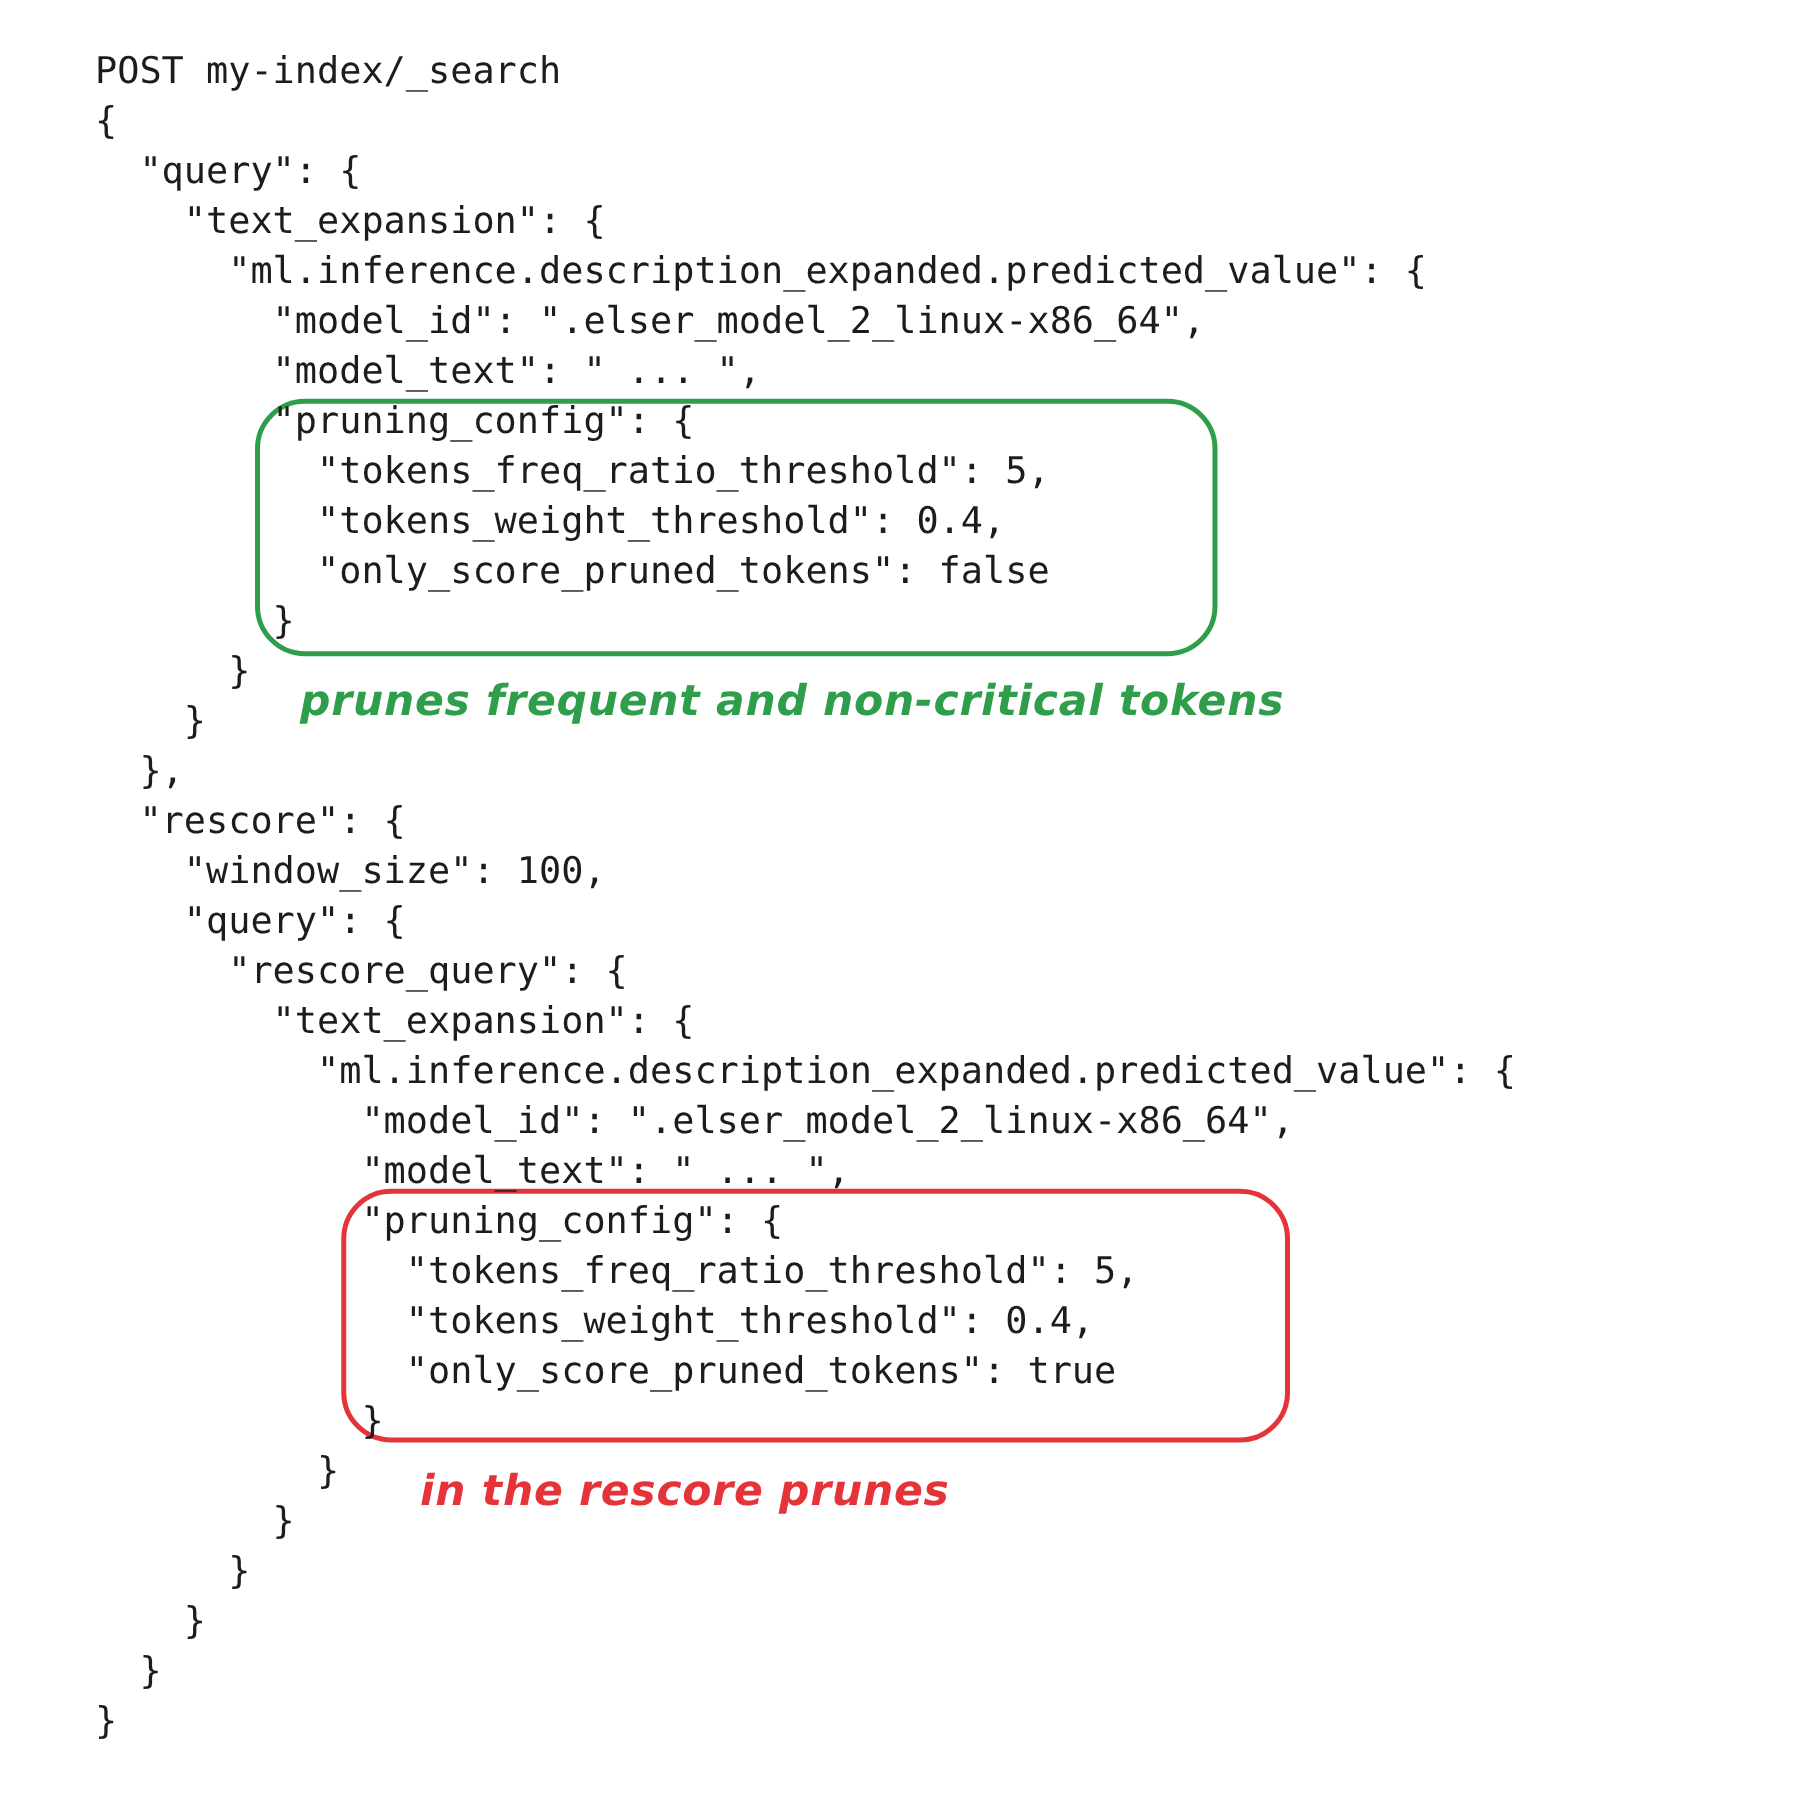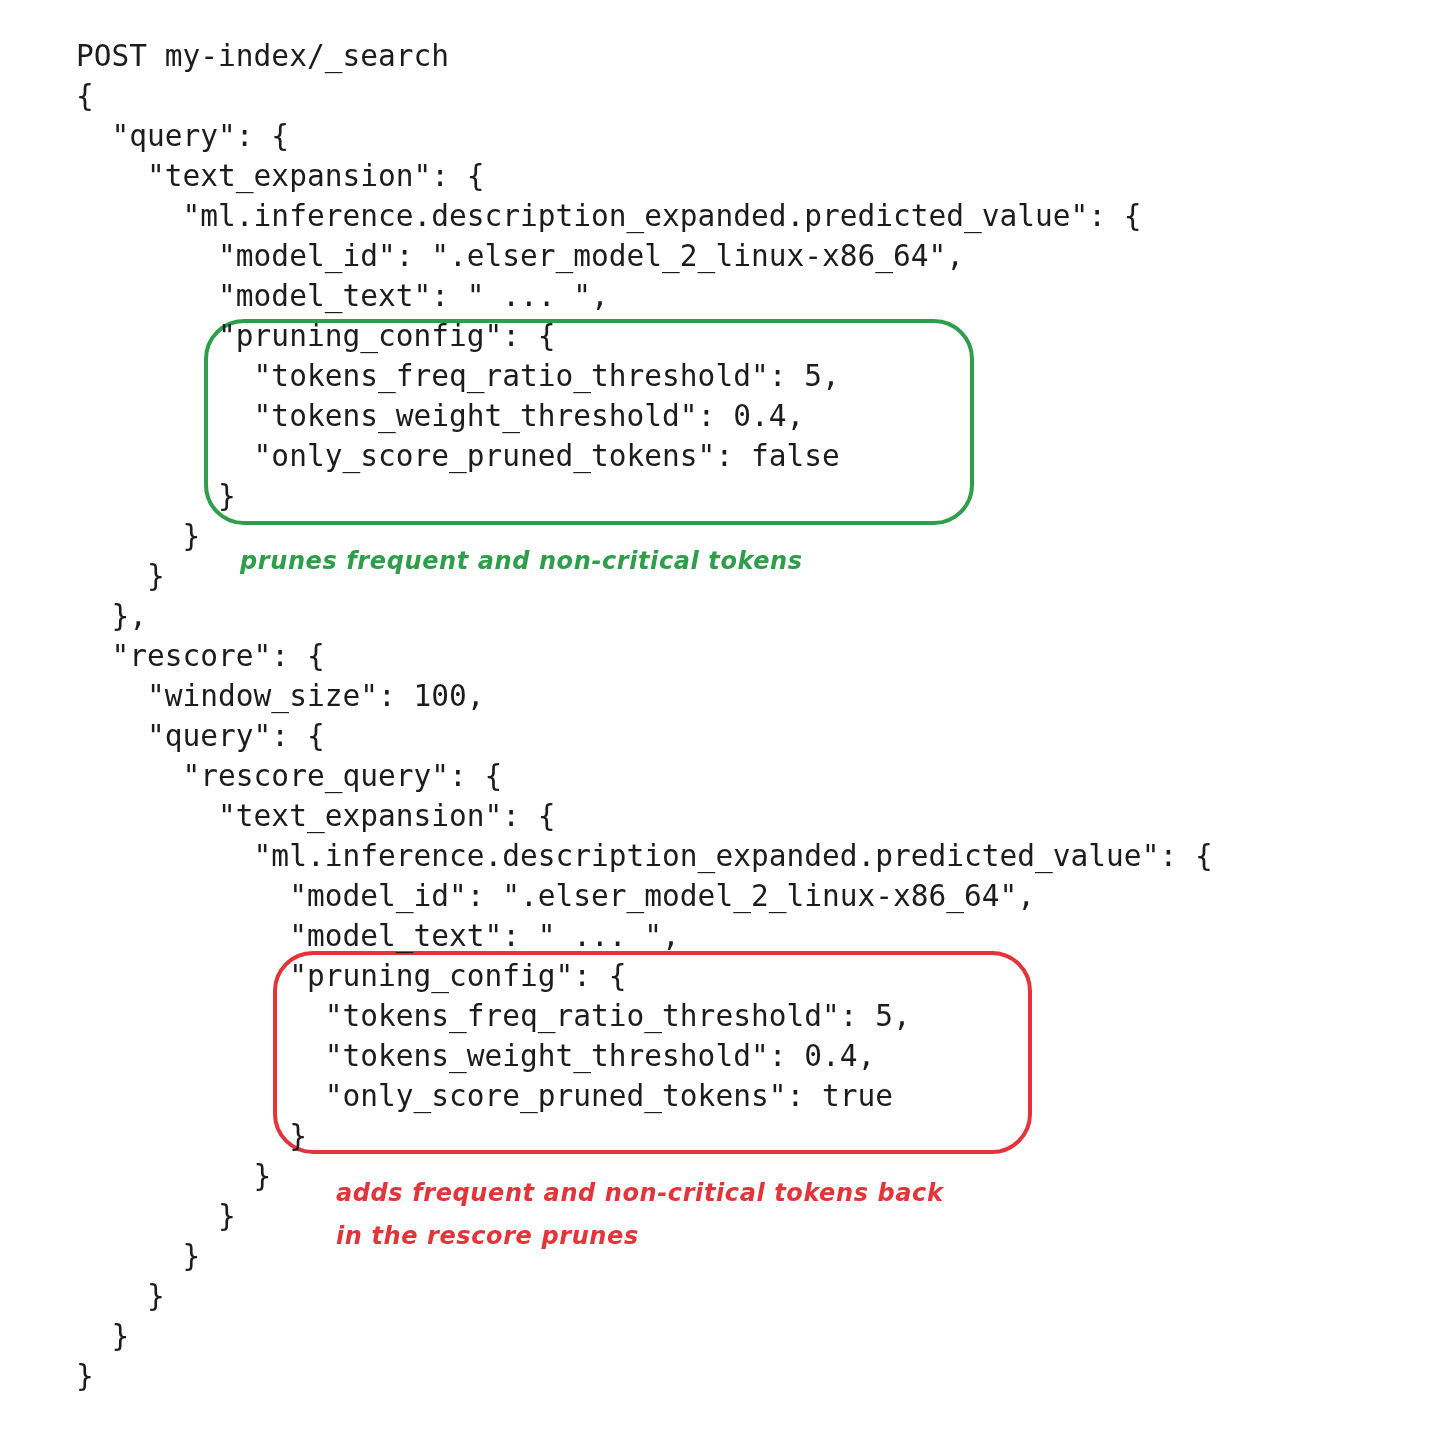--- a/index.html
+++ b/index.html
@@ -65,21 +65,21 @@
     left: 273px;
     top: 951px;
     width: 759px;
     height: 203px;
   }
 
   
   .annot-text {
     position: absolute;
     font-family: "DejaVu Sans", "Liberation Sans", sans-serif;
-    font-size: 24px;
+    font-size: 34px;
     line-height: 43px;
     font-style: italic;
     font-weight: 600;
     letter-spacing: 0.6px;
     white-space: pre;
     z-index: 4;
   }
 
   .annot-text .ln {
     display: block;
@@ -103,15 +103,15 @@
 <div id="canvas">
 
   <div class="annot-box green"></div>
 
   <div class="annot-box red"></div>
 
   <pre class="code-block"><code class="code-line">POST my-index/_search</code><code class="code-line">{</code><code class="code-line">  "query": {</code><code class="code-line">    "text_expansion": {</code><code class="code-line">      "ml.inference.description_expanded.predicted_value": {</code><code class="code-line">        "model_id": ".elser_model_2_linux-x86_64",</code><code class="code-line">        "model_text": " ... ",</code><code class="code-line">        "pruning_config": {</code><code class="code-line">          "tokens_freq_ratio_threshold": 5,</code><code class="code-line">          "tokens_weight_threshold": 0.4,</code><code class="code-line">          "only_score_pruned_tokens": false</code><code class="code-line">        }</code><code class="code-line">      }</code><code class="code-line">    }</code><code class="code-line">  },</code><code class="code-line">  "rescore": {</code><code class="code-line">    "window_size": 100,</code><code class="code-line">    "query": {</code><code class="code-line">      "rescore_query": {</code><code class="code-line">        "text_expansion": {</code><code class="code-line">          "ml.inference.description_expanded.predicted_value": {</code><code class="code-line">            "model_id": ".elser_model_2_linux-x86_64",</code><code class="code-line">            "model_text": " ... ",</code><code class="code-line">            "pruning_config": {</code><code class="code-line">              "tokens_freq_ratio_threshold": 5,</code><code class="code-line">              "tokens_weight_threshold": 0.4,</code><code class="code-line">              "only_score_pruned_tokens": true</code><code class="code-line">            }</code><code class="code-line">          }</code><code class="code-line">        }</code><code class="code-line">      }</code><code class="code-line">    }</code><code class="code-line">  }</code><code class="code-line">}</code></pre>
 
   <div class="annot-text green"><span class="ln">prunes frequent and non-critical tokens</span></div>
 
-  <div class="annot-text red"><span class="ln">adds frequent and non-critical tokens back</span><span class="ln">in the rescore prunes</span></div>
+  <div class="annot-text red"><span class="ln">in the rescore prunes</span></div>
 
 </div>
 
 </body></html>

